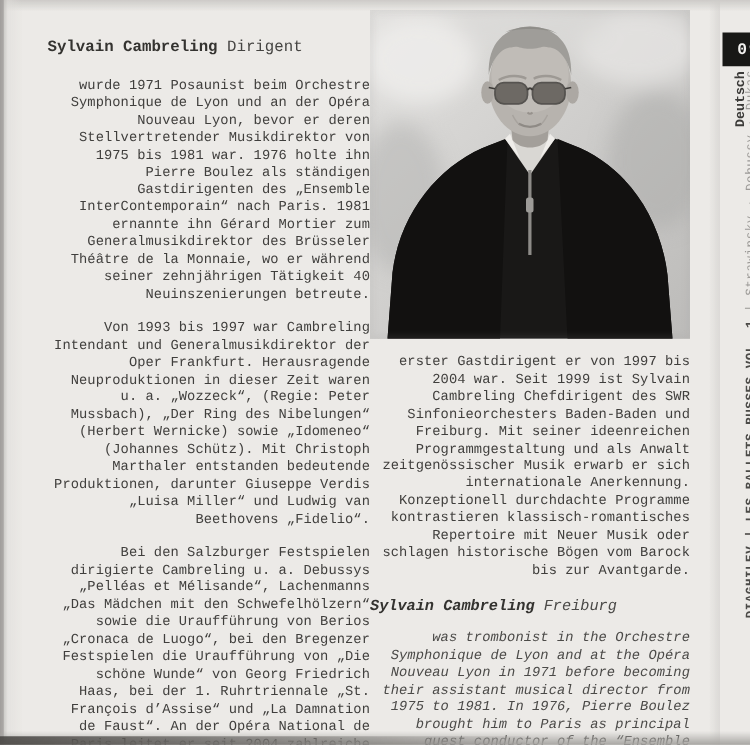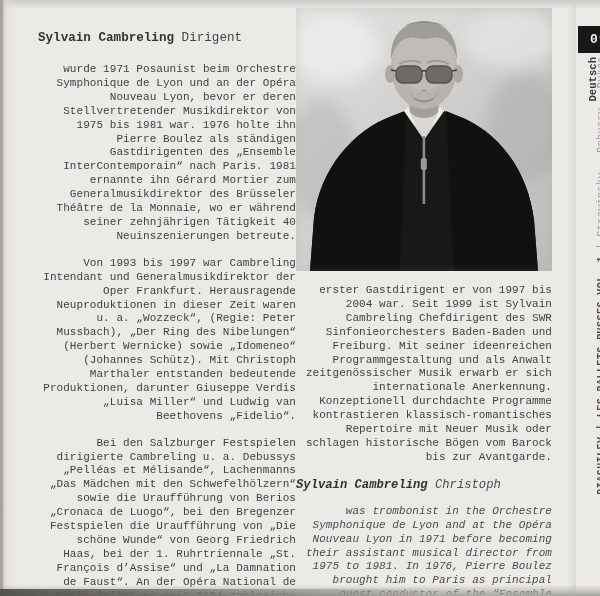--- a/index.html
+++ b/index.html
@@ -129,21 +129,21 @@
         <path d="M100 63 L95 62 M156 63 L161 62" stroke="#3f3d3a" stroke-width="1.4"></path>
 
         <path d="M126 82 Q128 84 130 82" stroke="#8e8a85" stroke-width="1.6" fill="none" opacity="0.8"></path>
         <path d="M119 91 Q128 96 137 91" stroke="#87837e" stroke-width="1.8" fill="none" opacity="0.85"></path>
         <path d="M114 84 Q117 90 120 92 M142 84 Q139 90 136 92" stroke="#9c9893" stroke-width="1.2" fill="none" opacity="0.6"></path>
 
         <rect x="0" y="0" width="256" height="263" fill="none" stroke="#9a9996" stroke-width="2" opacity="0.35" filter="url(#blur3)"></rect>
       </svg>
     </div>
     <p class="body-par">erster Gastdirigent er von 1997 bis 2004 war. Seit 1999 ist Sylvain Cambreling Chefdirigent des SWR Sinfonieorchesters Baden-Baden und Freiburg. Mit seiner ideenreichen Programmgestaltung und als Anwalt zeitgenössischer Musik erwarb er sich internationale Anerkennung. Konzeptionell durchdachte Programme kontrastieren klassisch-romantisches Repertoire mit Neuer Musik oder schlagen historische Bögen vom Barock bis zur Avantgarde.</p>
-    <h2 class="eng-heading"><span class="name">Sylvain Cambreling</span> <span class="role">Christoph</span></h2>
+    <h2 class="eng-heading"><span class="name">Sylvain Cambreling</span> <span class="role">Freiburg</span></h2>
     <p class="body-par eng-par">was trombonist in the Orchestre Symphonique de Lyon and at the Opéra Nouveau Lyon in 1971 before becoming their assistant musical director from 1975 to 1981. In 1976, Pierre Boulez brought him to Paris as principal guest conductor of the “Ensemble InterContemporain”. In 1981, Gérard Mortier appointed him general musical director of the Théâtre de la Monnaie in Brussels, where he oversaw forty new productions in the course of his ten years in the post.</p>
   </div>
 
   <div class="sidebar">
     <div class="page-number-box">
       <span>09</span>
     </div>
     <div class="lang-block">
       <div class="lang-primary">Deutsch</div>
       <div class="lang-secondary">English</div>

